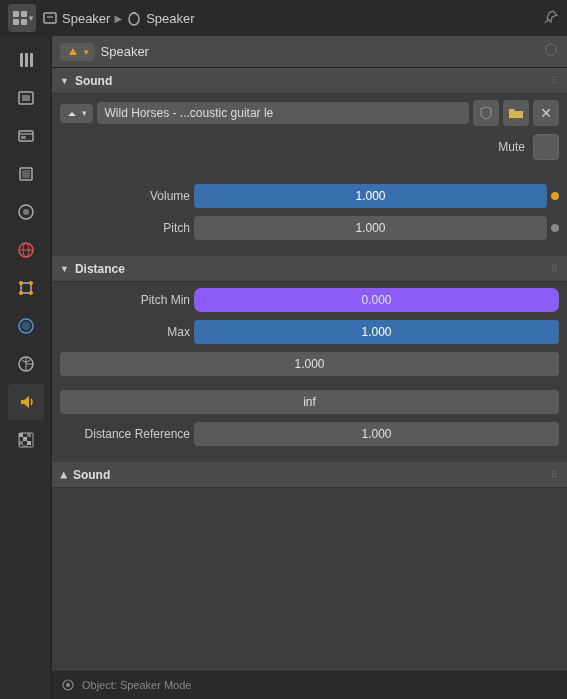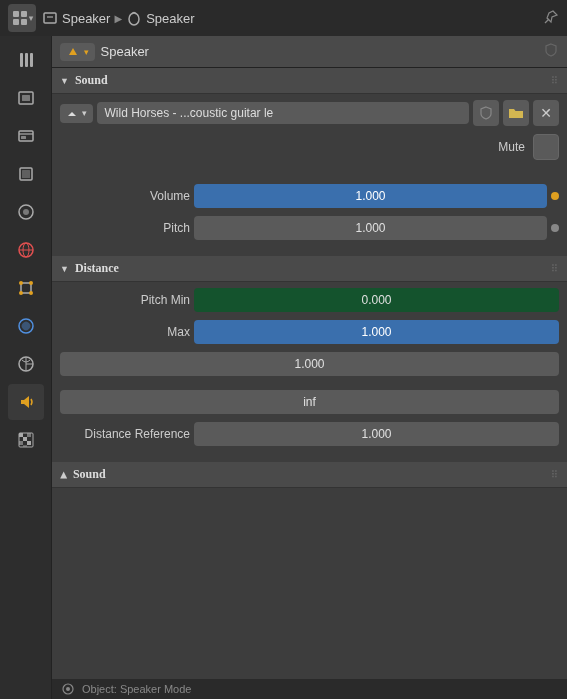--- a/index.html
+++ b/index.html
@@ -144,21 +144,20 @@
       font-size: 9px;
       color: #ccc;
     }
     .section-header .triangle.collapsed {
       transform: rotate(-90deg);
     }
     .section-title {
       font-size: 12px;
       font-weight: bold;
       color: #ddd;
-      font-family: Liberation Serif, serif;
     }
     .section-drag {
       margin-left: auto;
       color: #666;
       font-size: 10px;
       letter-spacing: 1px;
     }
 
     
     .section-content {
@@ -252,22 +251,23 @@
       align-items: center;
       justify-content: center;
       font-size: 12px;
       color: #fff;
       cursor: ew-resize;
     }
     .field-value.blue {
       background: #3a6fad;
     }
     .field-value.dark {
-      background: #14532d;
+      background: #8b5cf6;
       color: #e0e0e0;
+      border-radius: 7px;
     }
     .field-value.light {
       background: #5a5a5a;
       color: #e0e0e0;
     }
     .field-dot {
       width: 8px;
       height: 8px;
       border-radius: 50%;
       background: #888;
@@ -294,21 +294,21 @@
       background: #555;
       border-radius: 3px;
     }
 
     
     .bottom-bar {
       position: absolute;
       bottom: 0;
       left: 52px;
       right: 0;
-      height: 20px;
+      height: 28px;
       background: #2a2a2a;
       display: flex;
       align-items: center;
       padding: 0 8px;
       gap: 6px;
     }
     .bottom-bar-text {
       color: #888;
       font-size: 11px;
     }

